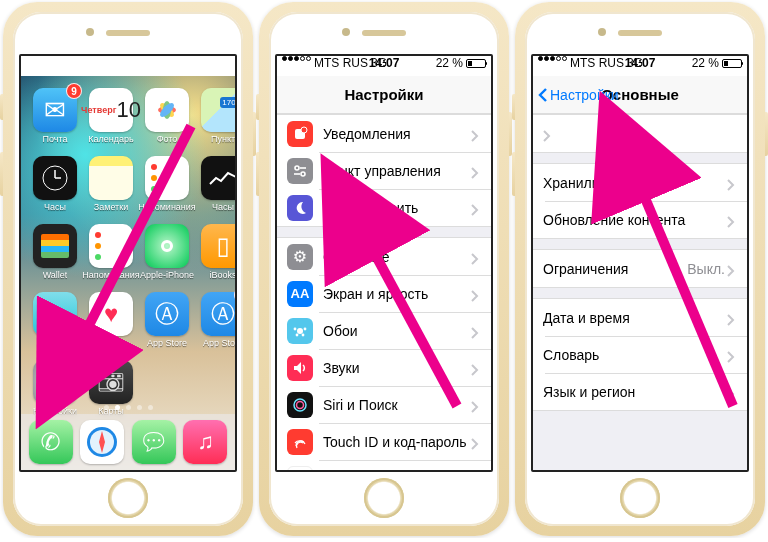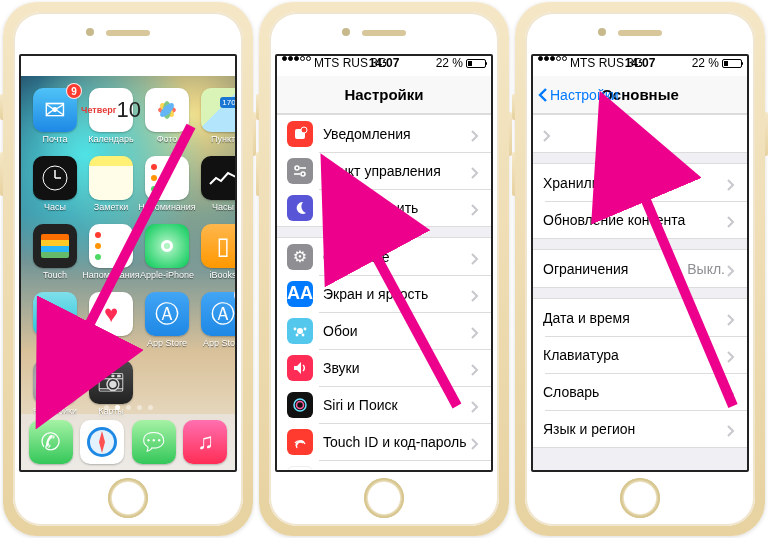--- a/index.html
+++ b/index.html
@@ -178,21 +178,21 @@
                 <span class="name">Часы</span>
               </div>
 
           <div class="app">
                 <div class="tile" style="background:#222;flex-direction:column;gap:0">
                   <i style="width:28px;height:6px;background:#ff6f00;border-radius:2px 2px 0 0"></i>
                   <i style="width:28px;height:6px;background:#ffca28"></i>
                   <i style="width:28px;height:6px;background:#29b6f6"></i>
                   <i style="width:28px;height:6px;background:#66bb6a;border-radius:0 0 2px 2px"></i>
                 </div>
-                <span class="name">Touch</span>
+                <span class="name">Wallet</span>
               </div>
           <div class="app">
                 <div class="tile" style="background:#fff;flex-direction:column;align-items:flex-start;padding:6px;gap:5px">
                   <i style="width:6px;height:6px;border-radius:50%;background:#ff3b30"></i>
                   <i style="width:6px;height:6px;border-radius:50%;background:#ff9500"></i>
                   <i style="width:6px;height:6px;border-radius:50%;background:#4cd964"></i>
                 </div>
                 <span class="name">Напоминания</span>
               </div>
           <div class="app">
@@ -358,21 +358,21 @@
         </div>
         <div class="group">
           <div class="row">
                 <span class="icon" style="background:#8e8e93;font-size:16px">⚙</span>
                 <span class="label">Основные</span>
                 <span class="chev"><svg viewBox="0 0 8 12">
                     <polyline points="1,1 6,6 1,11"></polyline>
                   </svg></span>
               </div>
           <div class="row">
-                <span class="icon" style="background:#007aff;font-size:18px;font-weight:700">AA</span>
+                <span class="icon" style="background:#007aff;font-size:13px;font-weight:700">AA</span>
                 <span class="label">Экран и яркость</span>
                 <span class="chev"><svg viewBox="0 0 8 12">
                     <polyline points="1,1 6,6 1,11"></polyline>
                   </svg></span>
               </div>
           <div class="row">
                 <span class="icon" style="background:#54c7ec">
                   <svg width="16" height="16" viewBox="0 0 16 16" fill="#fff">
                     <circle cx="8" cy="8" r="3"></circle>
                     <circle cx="3" cy="6" r="1.4"></circle>
@@ -508,26 +508,20 @@
               </div>
         </div>
         <div class="group">
           <div class="row noicon">
                 <span class="label">Дата и время</span>
                 <span class="chev"><svg viewBox="0 0 8 12">
                     <polyline points="1,1 6,6 1,11"></polyline>
                   </svg></span>
               </div>
           <div class="row noicon">
-                <span class="label">Клавиатура</span>
-                <span class="chev"><svg viewBox="0 0 8 12">
-                    <polyline points="1,1 6,6 1,11"></polyline>
-                  </svg></span>
-              </div>
-          <div class="row noicon">
                 <span class="label">Словарь</span>
                 <span class="chev"><svg viewBox="0 0 8 12">
                     <polyline points="1,1 6,6 1,11"></polyline>
                   </svg></span>
               </div>
           <div class="row noicon">
                 <span class="label">Язык и регион</span>
                 <span class="chev"><svg viewBox="0 0 8 12">
                     <polyline points="1,1 6,6 1,11"></polyline>
                   </svg></span>

